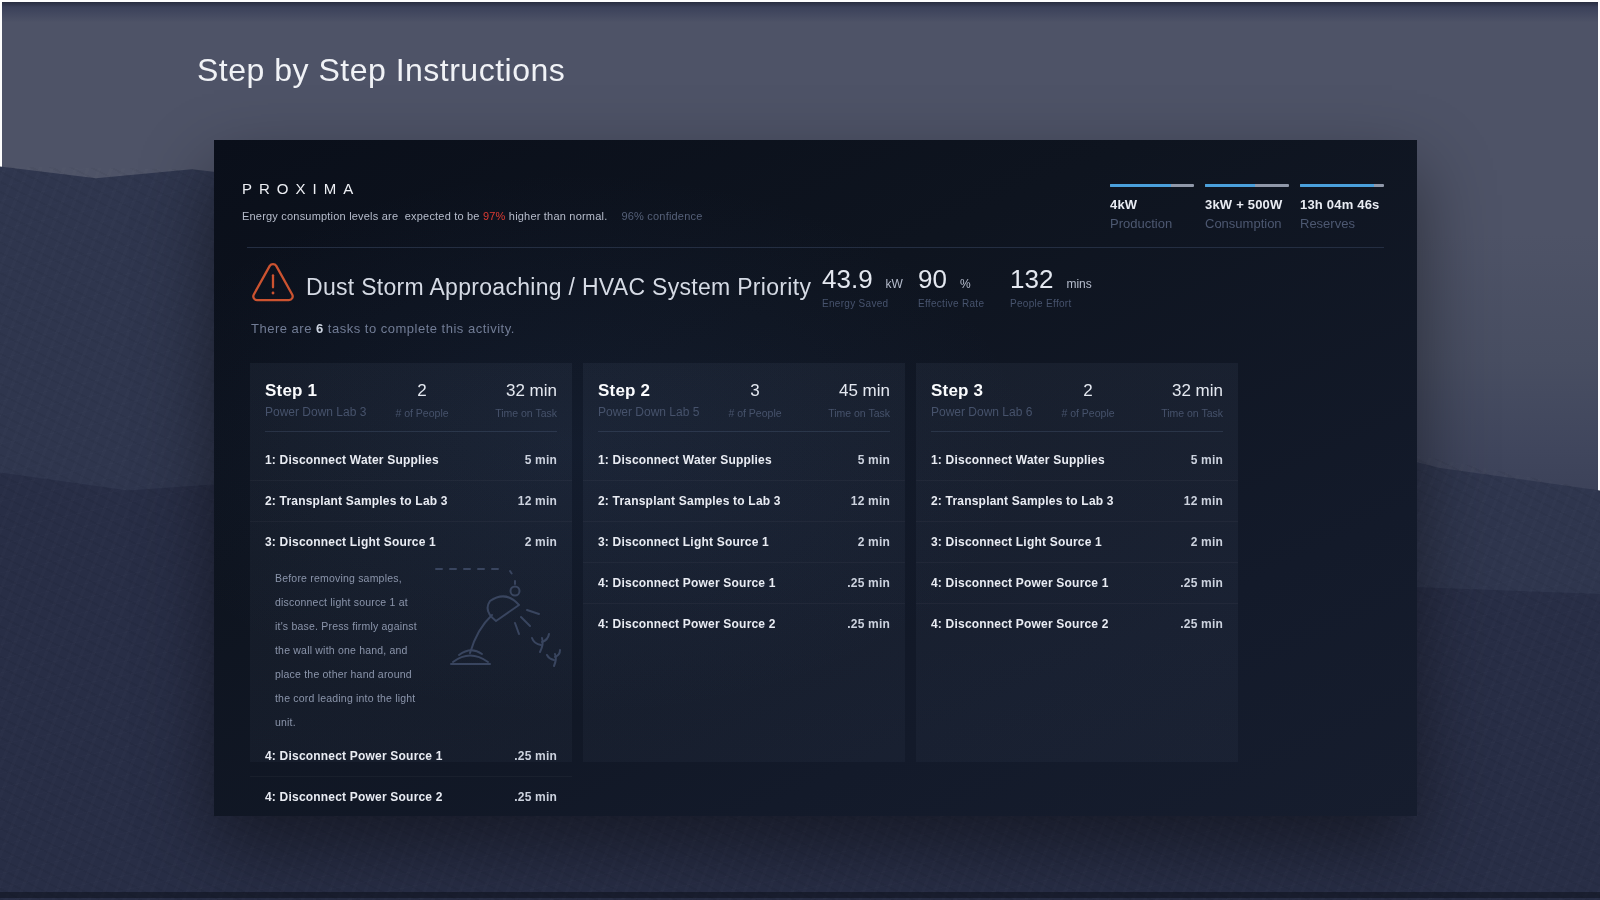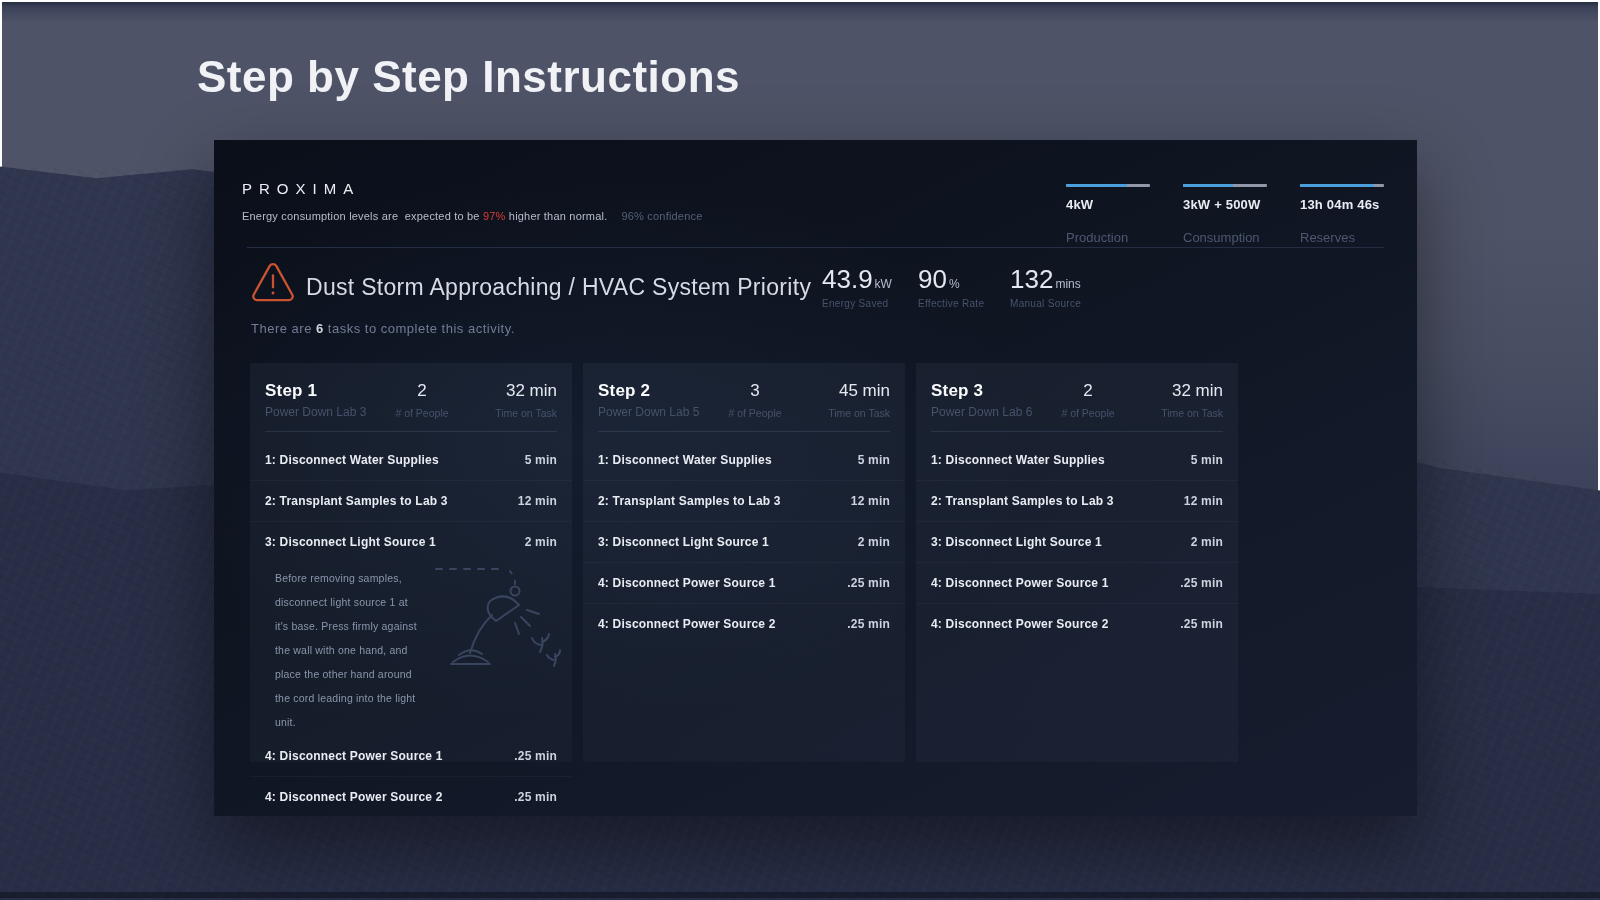--- a/index.html
+++ b/index.html
@@ -24,57 +24,57 @@
   .mountain-tex {
     top:0; opacity:.6;
     background:
       repeating-linear-gradient(112deg, rgba(255,255,255,0.018) 0 3px, transparent 3px 11px),
       repeating-linear-gradient(27deg, rgba(0,0,0,0.06) 0 2px, transparent 2px 9px),
       repeating-linear-gradient(168deg, rgba(120,135,170,0.04) 0 1px, transparent 1px 14px);
     clip-path:polygon(0 18.5%,12% 18.8%,28% 23%,45% 29.5%,63% 38.5%,81% 48%,100% 54.5%,100% 100%,0 100%);
   }
   .bottom-strip { position:absolute; left:0; right:0; bottom:2px; height:6px; background:rgba(10,14,24,0.5); }
 
-  .page-title { position:absolute; left:197px; top:52px; font-size:44px; font-weight:700;
+  .page-title { position:absolute; left:197px; top:52px; font-size:32px; font-weight:400;
     color:#f0f2f6; letter-spacing:.5px; }
 
   .panel {
     position:absolute; left:214px; top:140px; width:1203px; height:676px;
     background:
       radial-gradient(ellipse 700px 420px at 30% 45%, rgba(64,96,160,0.10), transparent 65%),
       linear-gradient(155deg,#0a0f1a 0%,#0e141f 35%,#131a2a 75%,#161d2e 100%);
     box-shadow:0 30px 70px rgba(0,0,0,0.45);
   }
 
   .brand { position:absolute; left:28px; top:40px; font-size:15px; font-weight:400;
     letter-spacing:7px; color:#edeff4; }
   .alert-line { position:absolute; left:28px; top:70px; font-size:11px; color:#b7bdcc;
     letter-spacing:.2px; white-space:pre; }
   .alert-line .hl { color:#dd3b33; }
   .alert-line .conf { color:#556078; margin-left:14px; }
 
-  .resources { position:absolute; top:44px; right:33px; display:flex; gap:33px; }
+  .resources { position:absolute; top:44px; right:33px; display:flex; gap:11px; }
   .res { width:84px; }
   .res-bar { height:3px; background:#9098a9; border-radius:1px; overflow:hidden; }
   .res-fill { height:3px; background:#4aa0dc; }
   .res-value { margin-top:10px; font-size:13px; font-weight:700; color:#e9ecf3; letter-spacing:.2px; }
-  .res-label { margin-top:18px; font-size:13px; color:#4d5871; }
+  .res-label { margin-top:4px; font-size:13px; color:#4d5871; }
 
   .header-divider { position:absolute; left:33px; right:33px; top:107px; height:1px;
     background:#242e42; }
 
   .activity-row { position:absolute; left:36px; right:36px; top:116px; height:68px; }
   .warn-icon { position:absolute; left:0; top:4px; }
   .activity-title { position:absolute; left:56px; top:18px; font-size:23px; font-weight:300;
     color:#d5dae4; letter-spacing:.3px; }
   .stat { position:absolute; top:8px; }
   .stat.s0 { left:572px; } .stat.s1 { left:668px; } .stat.s2 { left:760px; }
   .stat-line { white-space:nowrap; }
   .stat-value { font-size:26px; font-weight:300; color:#e3e7ef; }
-  .stat-unit { font-size:12px; color:#b6bdcd; margin-left:2px; }
+  .stat-unit { font-size:12px; color:#b6bdcd; margin-left:13px; }
   .stat-label { font-size:10px; color:#47536d; margin-top:3px; letter-spacing:.3px; }
 
   .summary { position:absolute; left:37px; top:181px; font-size:13px; color:#717c95;
     letter-spacing:.5px; white-space:pre;text-align:right; }
   .summary .count { font-weight:700; color:#cdd4e0; }
 
   .cards { position:absolute; left:36px; top:223px; display:flex; gap:11px; }
   .card { width:322px; height:399px;
     background:linear-gradient(180deg, rgba(173,195,235,0.055), rgba(173,195,235,0.035)); }
   .card-head { display:flex; padding:18px 15px 0 15px; }
@@ -152,21 +152,21 @@
       <div class="stat s0">
         <div class="stat-line"><span class="stat-value">43.9</span><span class="stat-unit">kW</span></div>
         <div class="stat-label">Energy Saved</div>
       </div>
       <div class="stat s1">
         <div class="stat-line"><span class="stat-value">90</span><span class="stat-unit">%</span></div>
         <div class="stat-label">Effective Rate</div>
       </div>
       <div class="stat s2">
         <div class="stat-line"><span class="stat-value">132</span><span class="stat-unit">mins</span></div>
-        <div class="stat-label">Manual Source</div>
+        <div class="stat-label">People Effort</div>
       </div>
     </div>
 
     <div class="summary"><span>There are </span><span class="count">6</span><span> tasks to complete this activity.</span></div>
 
     <div class="cards">
 
       <div class="card">
         <div class="card-head">
           <div class="ch-left">

